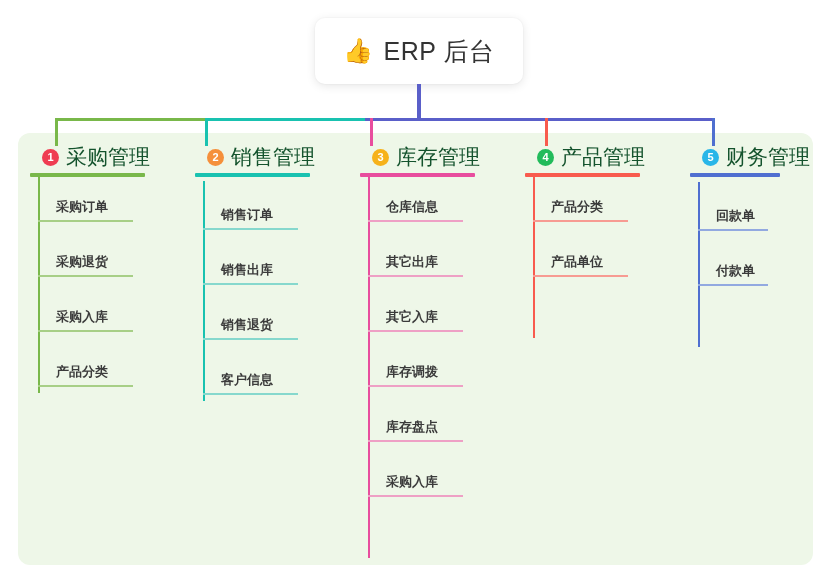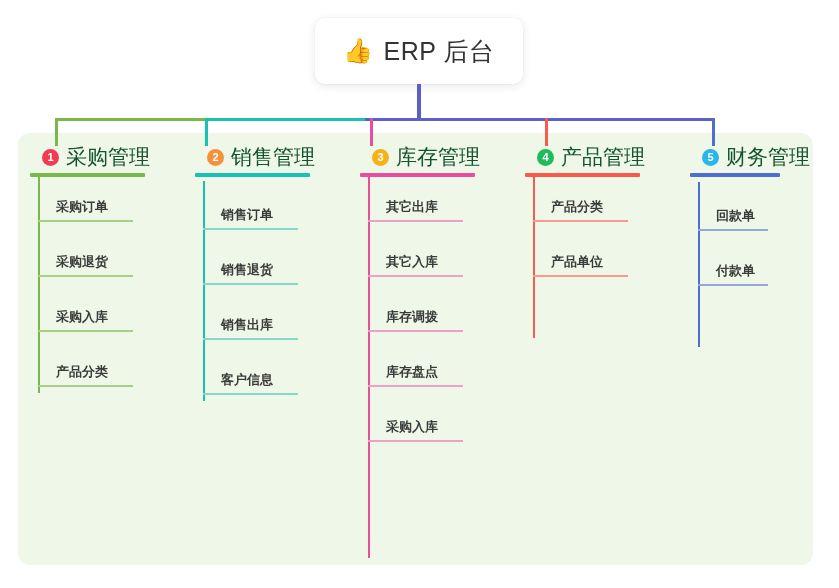--- a/index.html
+++ b/index.html
@@ -125,42 +125,46 @@
           <span class="col-title">销售管理</span>
         </div>
         <div class="ln" style="position: relative; left: 0px; top: 4px; width: 115px; height: 4px; background: rgb(25, 194, 176); border-radius: 1px;"></div>
         <div style="position: relative; margin-top: 8px;">
           <div style="position: absolute; left: 8px; top: 0px; width: 2px; height: 220px; background: rgb(25, 194, 176);"></div>
           <div class="leaf">
             <span class="leaf-label">销售订单</span>
             <div style="position: absolute; left: 8px; bottom: 6px; width: 95px; height: 2px; background: rgb(134, 216, 205);"></div>
           </div>
           <div class="leaf">
+            <span class="leaf-label">销售出库</span>
+            <div style="position: absolute; left: 8px; bottom: 6px; width: 95px; height: 2px; background: rgb(134, 216, 205);"></div>
+          </div>
+          <div class="leaf">
             <span class="leaf-label">销售退货</span>
-            <div style="position: absolute; left: 8px; bottom: 6px; width: 95px; height: 2px; background: rgb(134, 216, 205);"></div>
-          </div>
-          <div class="leaf">
-            <span class="leaf-label">销售出库</span>
             <div style="position: absolute; left: 8px; bottom: 6px; width: 95px; height: 2px; background: rgb(134, 216, 205);"></div>
           </div>
           <div class="leaf">
             <span class="leaf-label">客户信息</span>
             <div style="position: absolute; left: 8px; bottom: 6px; width: 95px; height: 2px; background: rgb(134, 216, 205);"></div>
           </div>
         </div>
       </div>
       <div class="col" style="left: 360px; width: 150px;">
         <div class="col-head">
           <span class="badge" style="background: rgb(246, 178, 27);">3</span>
           <span class="col-title">库存管理</span>
         </div>
         <div class="ln" style="position: relative; left: 0px; top: 4px; width: 115px; height: 4px; background: rgb(232, 77, 158); border-radius: 1px;"></div>
         <div style="position: relative; margin-top: 0px;">
           <div style="position: absolute; left: 8px; top: 0px; width: 2px; height: 385px; background: rgb(232, 77, 158);"></div>
           <div class="leaf">
+            <span class="leaf-label">仓库信息</span>
+            <div style="position: absolute; left: 8px; bottom: 6px; width: 95px; height: 2px; background: rgb(238, 160, 197);"></div>
+          </div>
+          <div class="leaf">
             <span class="leaf-label">其它出库</span>
             <div style="position: absolute; left: 8px; bottom: 6px; width: 95px; height: 2px; background: rgb(238, 160, 197);"></div>
           </div>
           <div class="leaf">
             <span class="leaf-label">其它入库</span>
             <div style="position: absolute; left: 8px; bottom: 6px; width: 95px; height: 2px; background: rgb(238, 160, 197);"></div>
           </div>
           <div class="leaf">
             <span class="leaf-label">库存调拨</span>
             <div style="position: absolute; left: 8px; bottom: 6px; width: 95px; height: 2px; background: rgb(238, 160, 197);"></div>

